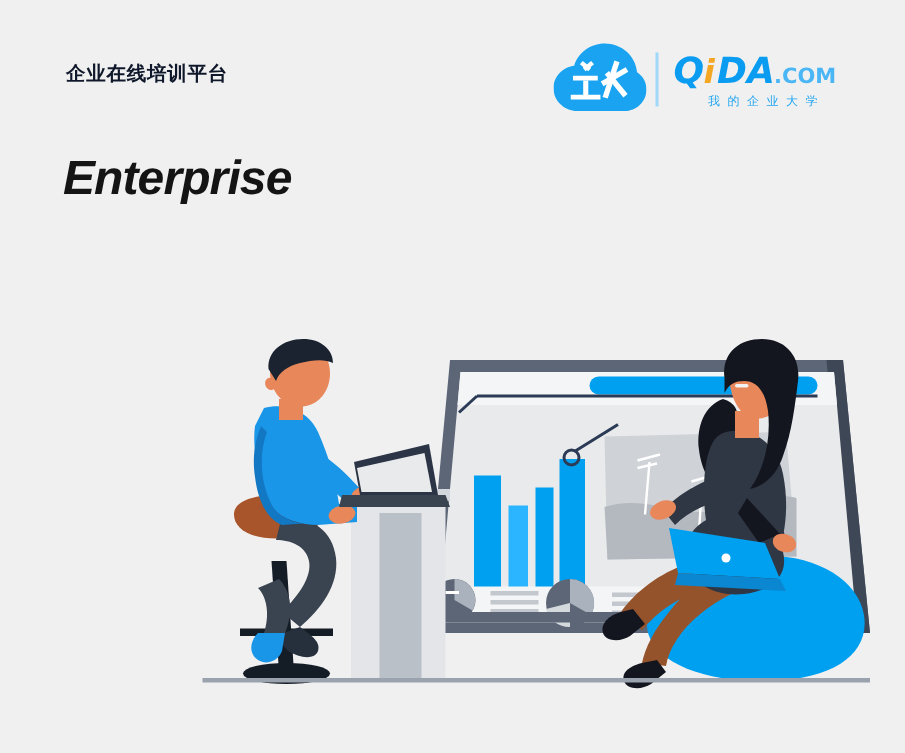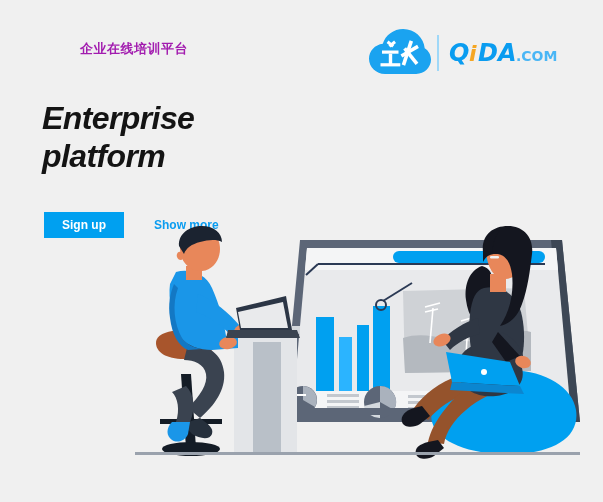--- a/index.html
+++ b/index.html
@@ -8,24 +8,23 @@
     background:#f0f0f0;
     font-family:"Liberation Sans","DejaVu Sans",sans-serif;
     overflow:hidden;
     position:relative;
   }
   .stage{position:absolute;inset:0;}
 
   
   .eyebrow{
     position:absolute;left:44px;top:40px;
-    font-size:13px;font-weight:bold;color:#a21caf;
+    font-size:13px;font-weight:bold;color:#0f172a;
     letter-spacing:.5px;
     font-family:"DejaVu Sans","Liberation Sans",sans-serif;
-    margin-left:36px;
   }
   .headline{
     position:absolute;left:42px;top:78px;width:300px;
     font-size:32px;line-height:38px;font-weight:bold;
     color:#141414;letter-spacing:-0.6px;
   }
   .headline span{display:block;font-style:italic;}
 
   
   .btn-row{position:absolute;left:44px;top:212px;display:flex;align-items:center;}
@@ -60,27 +59,22 @@
 </style>
 </head>
 <body>
 
 <div class="stage">
 
   <div class="eyebrow">企业在线培训平台</div>
 
   <h1 class="headline">
     <span>Enterprise</span>
-    <span>platform</span>
   </h1>
 
-  <div class="btn-row">
-    <button class="btn-primary">Sign up</button>
-    <a class="btn-link">Show more</a>
-  </div>
 
   <div class="logo">
     <div class="logo-cloud">
       <svg width="62" height="50" viewBox="0 0 62 50">
         <path d="M16 46C7.2 46 0 39.2 0 30.8c0-7.7 6-14.1 13.8-15C16.4 7.1 24.6 1 34.2 1c11.3 0 20.6 8.4 21.5 19.2C59.5 22.6 62 26.8 62 31.6 62 39.5 55.4 46 47.2 46H16z" fill="#1aa3f0"></path>
         <g fill="#ffffff">
           <path d="M13 22.5h16.5v3.2H13z"></path>
           <path d="M19.5 12.6l5.6 4.6-1.9 2.3-5.6-4.6z"></path>
           <path d="M25.1 12.6l1.9 2.3-5.6 4.6-1.9-2.3z"></path>
           <path d="M19.8 25.7h3.4v10.8h-3.4z"></path>
@@ -94,20 +88,21 @@
     <div class="logo-divider"></div>
     <div class="logo-text">
       <div class="logo-word">
         <svg width="120" height="26" viewBox="0 0 120 26">
           <text x="0" y="21" font-family="DejaVu Sans, sans-serif" font-size="24" font-weight="bold" font-style="italic" fill="#0a9cf0">Q</text>
           <text x="20" y="21" font-family="DejaVu Sans, sans-serif" font-size="22" font-weight="bold" font-style="italic" fill="#f5a623">i</text>
           <text x="29" y="21" font-family="DejaVu Sans, sans-serif" font-size="24" font-weight="bold" font-style="italic" fill="#0a9cf0">DA</text>
           <text x="67" y="21" font-family="DejaVu Sans, sans-serif" font-size="14" font-weight="bold" fill="#4ab6f5">.COM</text>
         </svg>
       </div>
+      <div class="logo-sub">我的企业大学</div>
     </div>
   </div>
 
   <div class="illu">
     <svg width="603" height="250" viewBox="0 0 603 250">
 
       <g>
 
         <path d="M300 14 L562 14 L580 196 L283 196 Z" fill="#5c6677"></path>
         <path d="M562 14 L580 196 L568 196 L551 14 Z" fill="#3d4755"></path>

